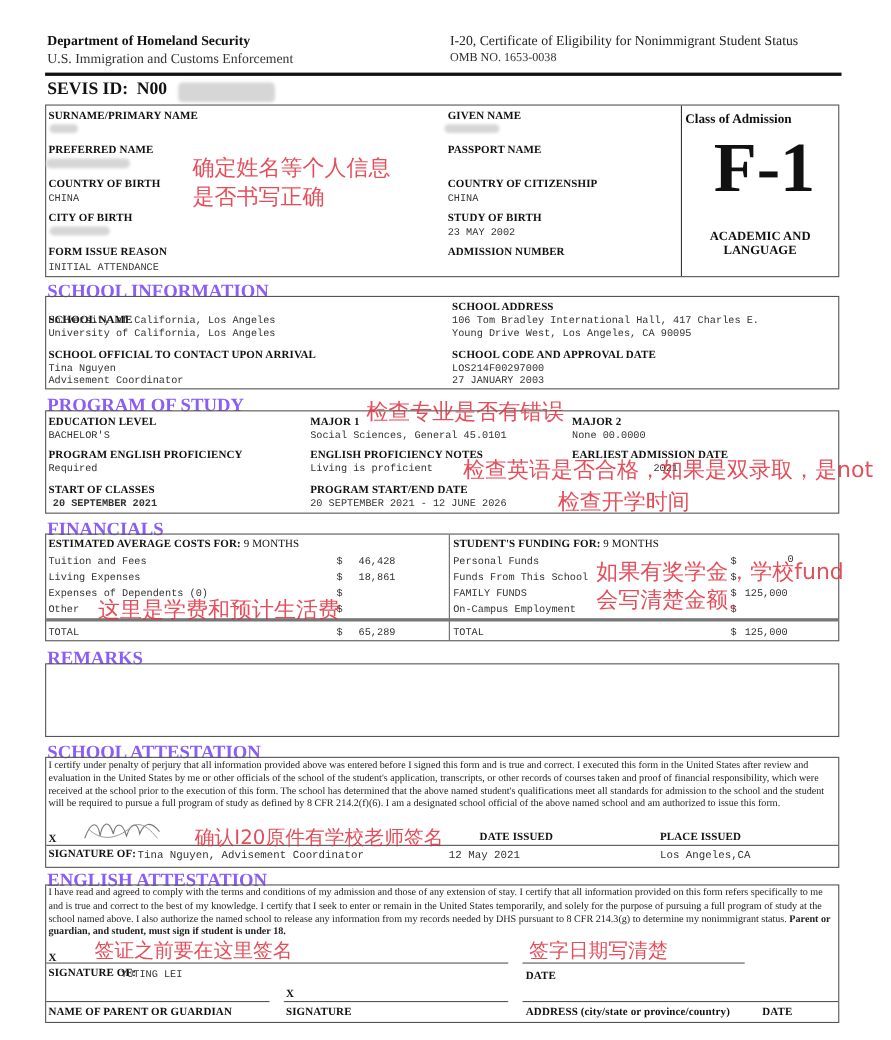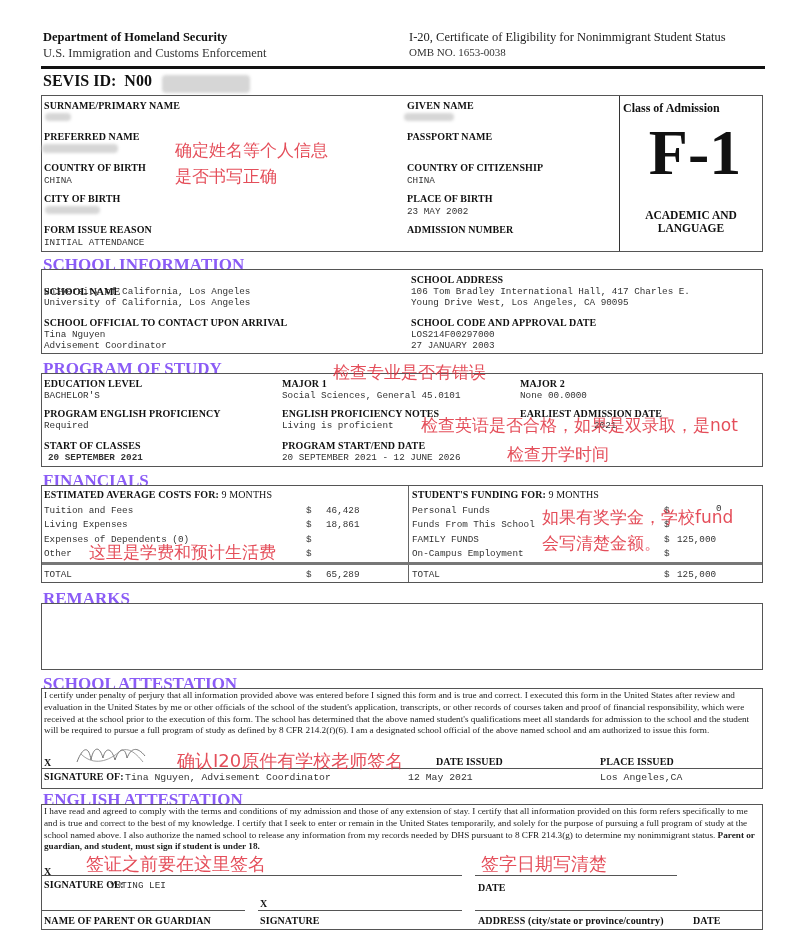--- a/index.html
+++ b/index.html
@@ -6,21 +6,21 @@
   body { width:810px; height:945px; position:relative; overflow:hidden; color:#111; }
   .serif { font-family: "Liberation Serif", "DejaVu Serif", serif; }
   .abs { position:absolute; }
   .lbl { font-family:"Liberation Serif", serif; font-weight:bold; font-size:10px; letter-spacing:0.1px; color:#111; white-space:nowrap; }
   .val { font-family:"Liberation Mono", monospace; font-size:9.3px; color:#333; white-space:nowrap; line-height:11px; }
   .sec { font-family:"Liberation Serif", serif; font-weight:bold; font-size:17px; color:#8b5cf6; white-space:nowrap; }
   .box { position:absolute; border:1.5px solid #555; box-sizing:border-box; }
   .hl { position:absolute; height:1px; background:#666; }
   .vl { position:absolute; width:1px; background:#666; }
   .blur { position:absolute; background:#d6d6d6; border-radius:4px; filter:blur(1.5px); }
-  .ann { position:absolute; font-family:"DejaVu Sans", sans-serif; color:#e0303e; opacity:0.85; white-space:nowrap; font-size:17px; }
+  .ann { position:absolute; font-family:"DejaVu Sans", sans-serif; color:#e0303e; opacity:0.85; white-space:nowrap; font-size:20px; }
   .para { font-family:"Liberation Serif", serif; font-size:9.2px; line-height:11.8px; color:#222; }
 </style>
 </head>
 <body>
 
 <div class="abs serif" style="left:43px;top:30px;font-size:12.5px;font-weight:bold;">Department of Homeland Security</div>
 <div class="abs serif" style="left:43px;top:46px;font-size:12.5px;color:#333;">U.S. Immigration and Customs Enforcement</div>
 <div class="abs serif" style="left:409px;top:30px;font-size:12.5px;color:#222;">I-20, Certificate of Eligibility for Nonimmigrant Student Status</div>
 <div class="abs serif" style="left:409px;top:46px;font-size:11px;color:#333;">OMB NO.  1653-0038</div>
 <div class="abs" style="left:41px;top:66px;width:724px;height:3px;background:#111;"></div>
@@ -42,21 +42,21 @@
 <div class="blur" style="left:42px;top:144px;width:76px;height:9px;"></div>
 <div class="abs lbl" style="left:407px;top:131px;">PASSPORT NAME</div>
 
 <div class="abs lbl" style="left:44px;top:162px;">COUNTRY OF BIRTH</div>
 <div class="abs val" style="left:44px;top:175px;">CHINA</div>
 <div class="abs lbl" style="left:407px;top:162px;">COUNTRY OF CITIZENSHIP</div>
 <div class="abs val" style="left:407px;top:175px;">CHINA</div>
 
 <div class="abs lbl" style="left:44px;top:193px;">CITY OF BIRTH</div>
 <div class="blur" style="left:45px;top:206px;width:55px;height:8px;"></div>
-<div class="abs lbl" style="left:407px;top:193px;">PLACE OF BIRTH</div>
+<div class="abs lbl" style="left:407px;top:193px;">STUDY OF BIRTH</div>
 <div class="abs val" style="left:407px;top:206px;">23 MAY 2002</div>
 
 <div class="abs lbl" style="left:44px;top:224px;">FORM ISSUE REASON</div>
 <div class="abs val" style="left:44px;top:237px;">INITIAL ATTENDANCE</div>
 <div class="abs lbl" style="left:407px;top:224px;">ADMISSION NUMBER</div>
 
 <div class="abs serif" style="left:623px;top:101px;font-size:12px;font-weight:bold;">Class of Admission</div>
 <div class="abs serif" style="left:619px;top:118px;width:152px;text-align:center;font-size:64px;font-weight:bold;line-height:70px;">F-1</div>
 <div class="abs serif" style="left:619px;top:209px;width:144px;text-align:center;font-size:11.5px;font-weight:bold;line-height:13px;">
   <div>ACADEMIC AND</div>

